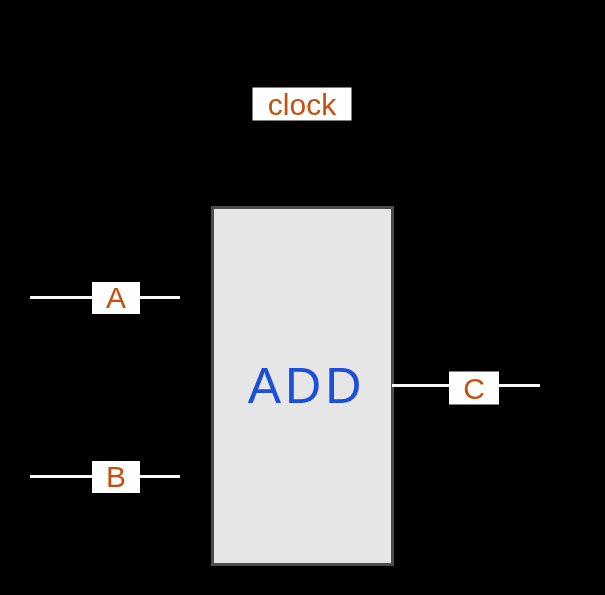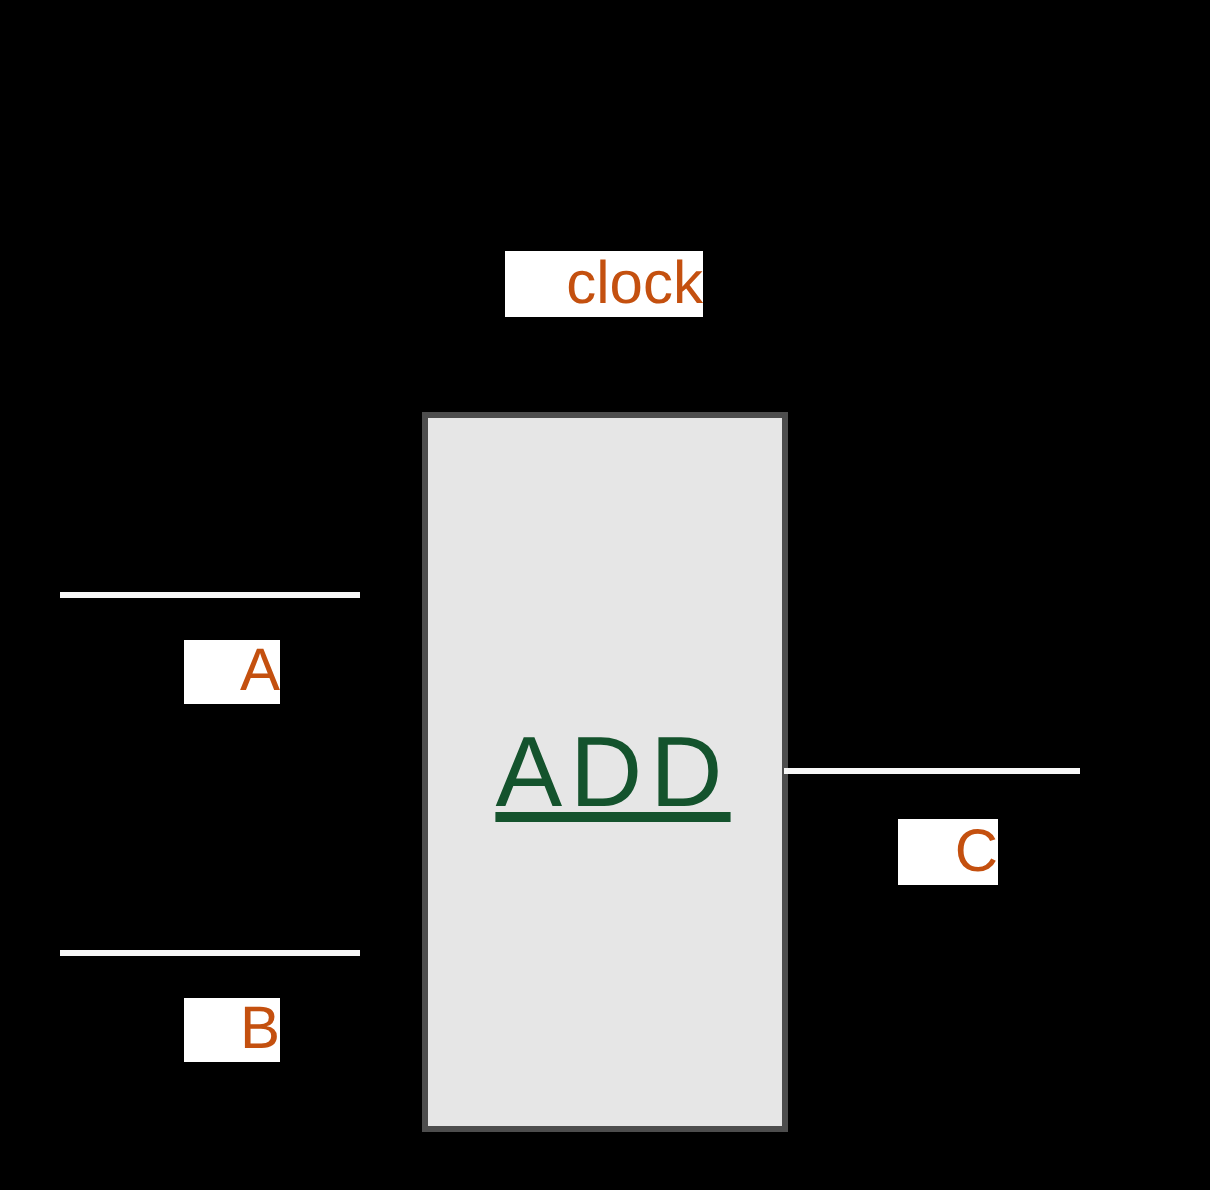--- a/index.html
+++ b/index.html
@@ -23,49 +23,47 @@
     width: 183px;
     height: 360px;
     box-sizing: border-box;
     background: #e6e6e6;
     border: 3px solid #4d4d4d;
     display: flex;
     align-items: center;
     justify-content: center;
   }
   .block-label {
-    color: #14532d;
+    color: #1d4ed8;
     font-size: 50px;
     letter-spacing: 4px;
     line-height: 1;
     transform: translateX(4px);
-    text-decoration: underline;
   }
   
   .wire {
     position: absolute;
     height: 3px;
     background: #f7f7f7;
   }
   .wire-a { left: 30px;  top: 296px; width: 150px; }
   .wire-b { left: 30px;  top: 475px; width: 150px; }
   .wire-c { left: 392px; top: 384px; width: 148px; }
   
   .chip {
     position: absolute;
     background: #ffffff;
     color: #c4500f;
     font-size: 30px;
     line-height: 1;
     display: flex;
     align-items: center;
-    justify-content: flex-end;
+    justify-content: center;
     transform: translate(-50%, -50%);
     box-sizing: border-box;
-    margin-top: 38px;
   }
   .chip-clock { left: 302px; top: 104px; width: 99px; height: 33px; }
   .chip-a     { left: 116px; top: 298px; width: 48px; height: 32px; }
   .chip-b     { left: 116px; top: 477px; width: 48px; height: 32px; }
   .chip-c     { left: 474px; top: 388px; width: 50px; height: 33px; }
 </style>
 </head>
 <body>
 
 <div class="canvas">

